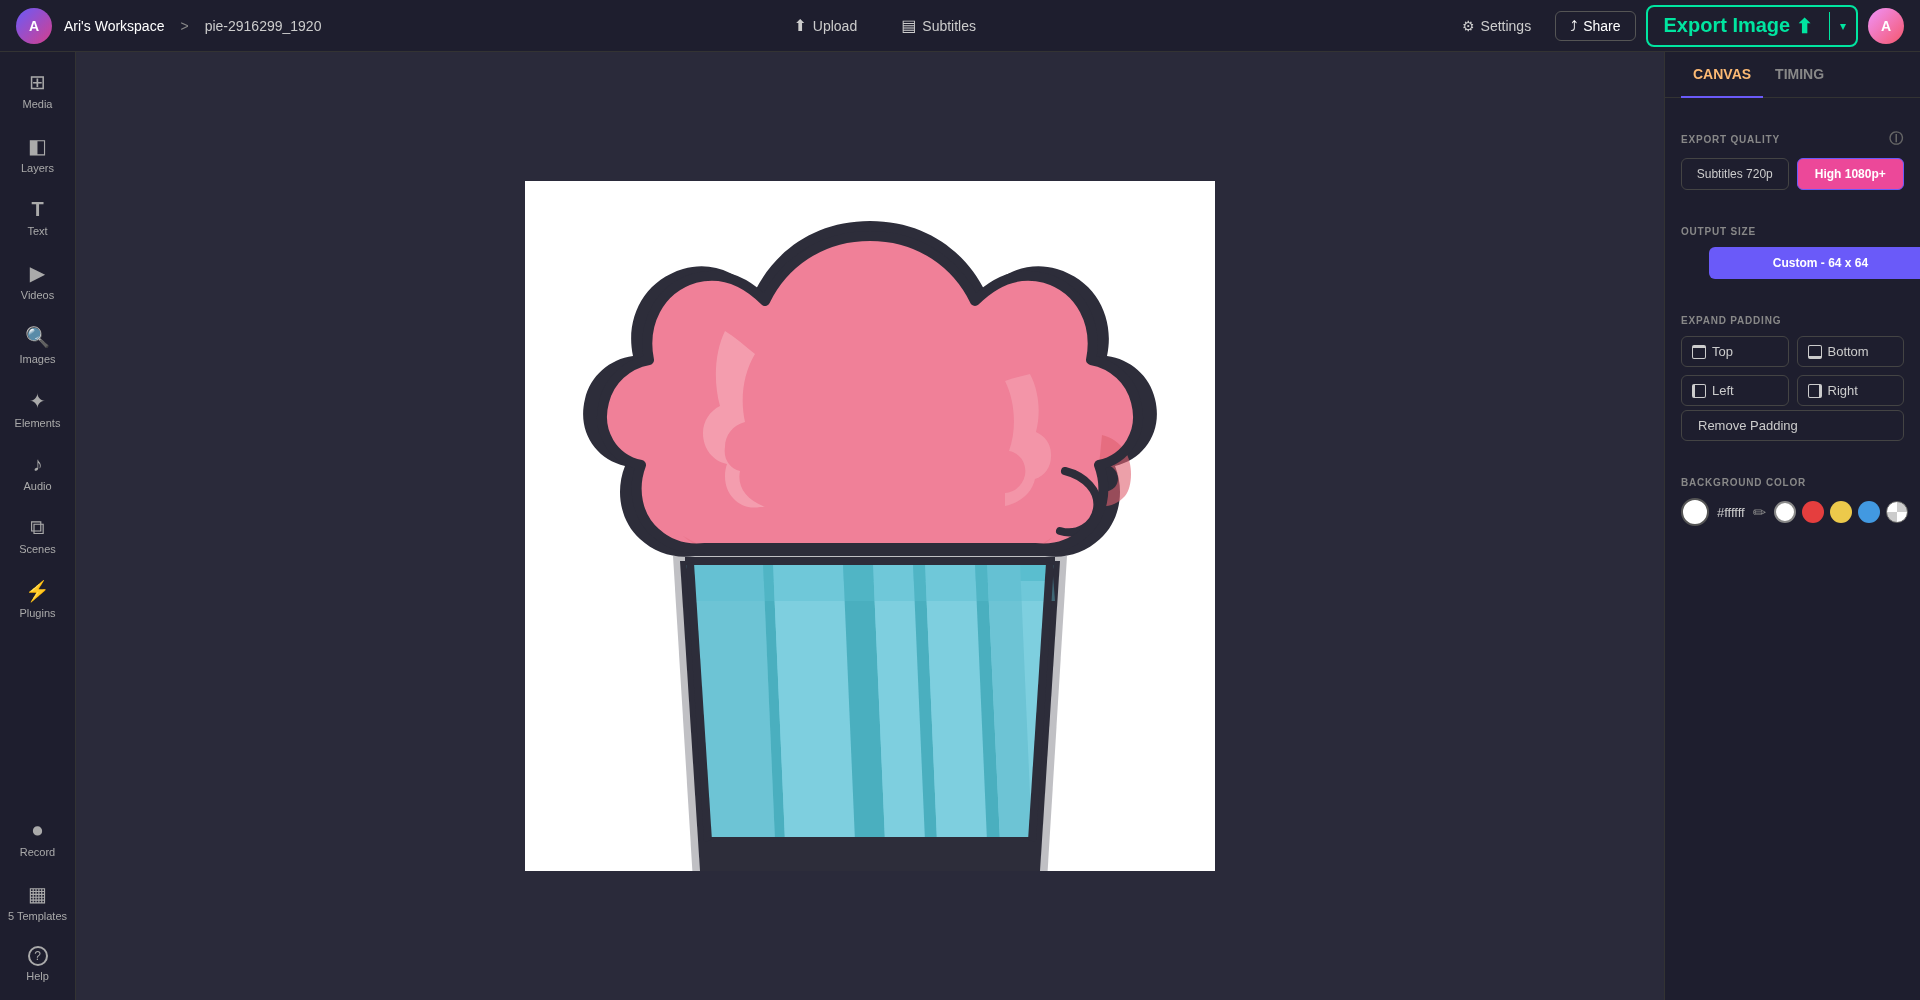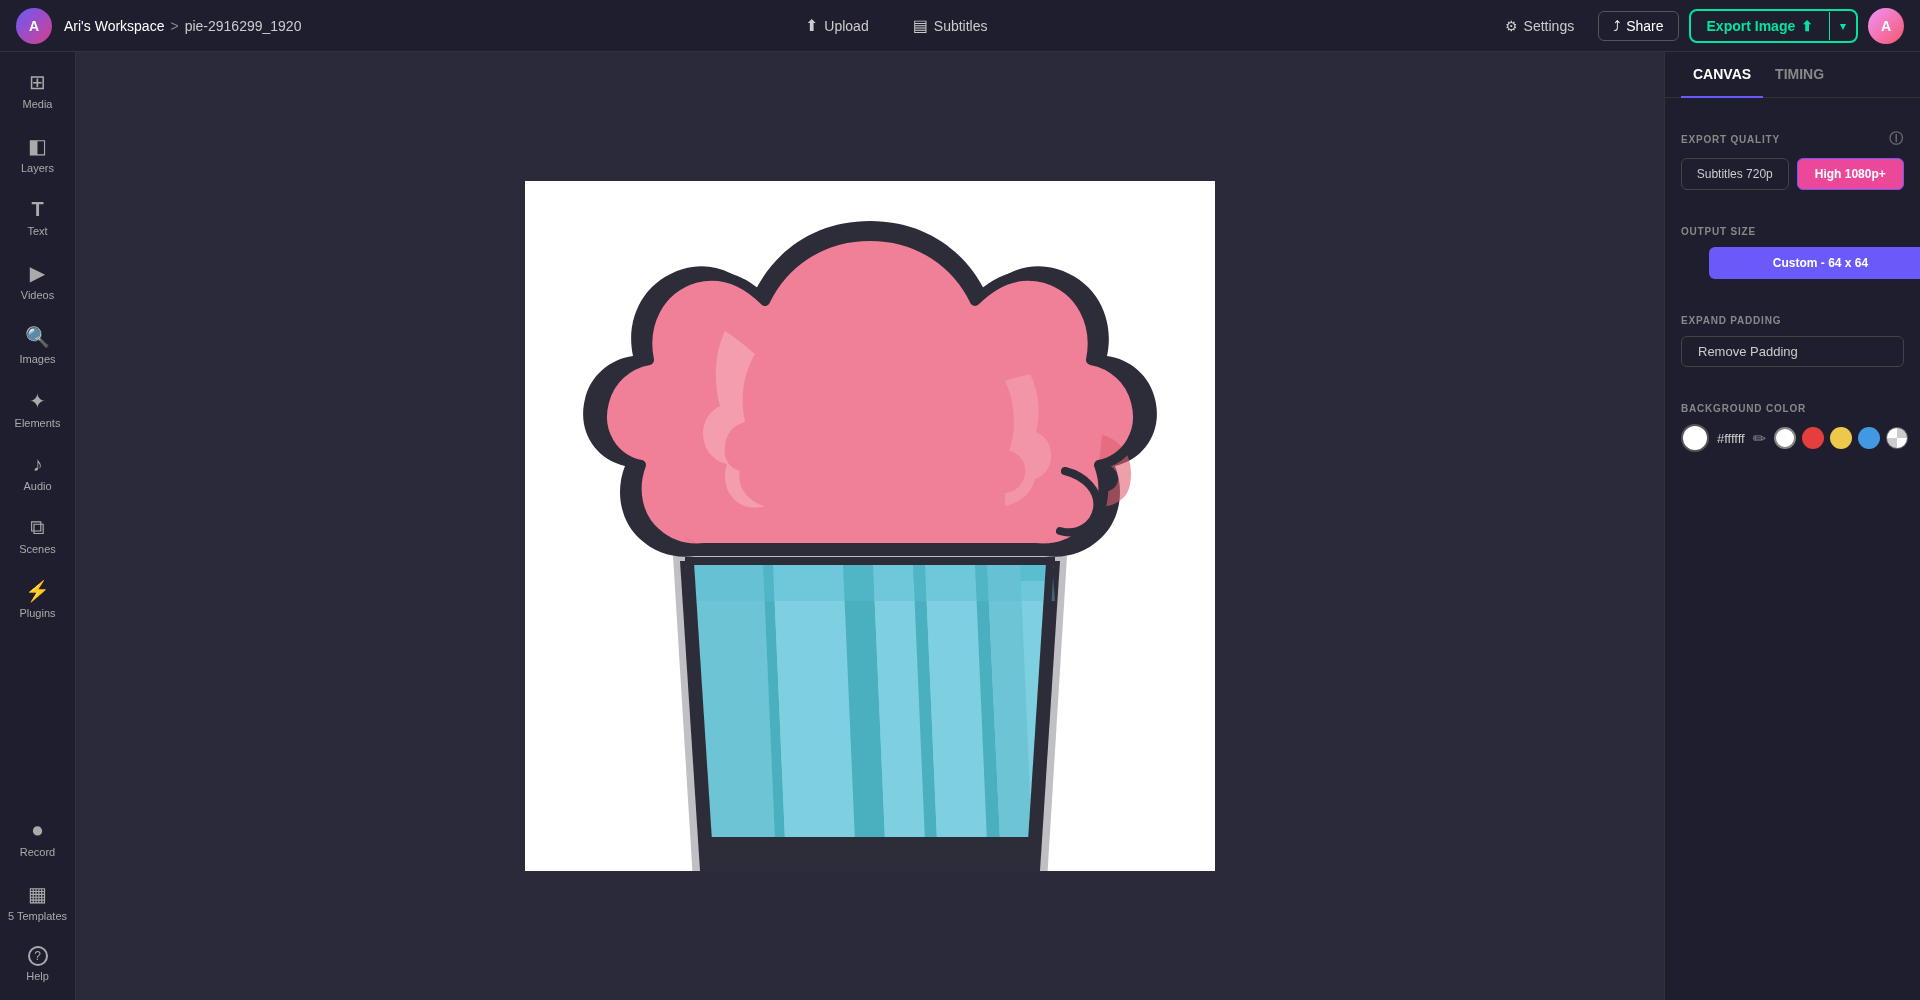--- a/index.html
+++ b/index.html
@@ -28,21 +28,21 @@
     .topbar-logo {
       width: 36px;
       height: 36px;
       border-radius: 50%;
       background: linear-gradient(135deg, #6a5af9, #d53f8c);
       display: flex; align-items: center; justify-content: center;
       font-size: 14px; font-weight: bold; color: #fff;
       flex-shrink: 0;
     }
     .topbar-breadcrumb {
-      display: flex; align-items: center; gap: 6px;
+      display: flex; align-items: center; gap: 16px;
       font-size: 14px; color: #ccc;
     }
     .topbar-breadcrumb .workspace { color: #fff; font-weight: 500; }
     .topbar-breadcrumb .sep { color: #888; }
     .topbar-breadcrumb .filename { color: #ccc; }
     .topbar-center {
       flex: 1;
       display: flex;
       align-items: center;
       justify-content: center;
@@ -72,21 +72,21 @@
     }
     .btn-export-group {
       display: flex; align-items: center;
       border-radius: 8px;
       overflow: hidden;
       border: 2px solid #00e5a0;
     }
     .btn-export {
       background: transparent;
       color: #00e5a0;
-      font-size: 14px;
+      font-size: 20px;
       font-weight: 600;
       padding: 7px 16px;
       border: none;
       cursor: pointer;
       display: flex; align-items: center; gap: 6px;
     }
     .btn-export-arrow {
       background: transparent;
       border: none;
       border-left: 1px solid #00e5a0;
@@ -181,21 +181,21 @@
     .panel-tab {
       padding: 14px 12px;
       font-size: 14px;
       font-weight: 600;
       color: #888;
       cursor: pointer;
       border-bottom: 2px solid transparent;
       margin-bottom: -1px;
     }
     .panel-tab.active {
-      color: #ffffff;
+      color: #fdba74;
       border-bottom-color: #6a5af9;
     }
     .panel-content {
       padding: 16px;
       display: flex;
       flex-direction: column;
       gap: 20px;
     }
     .panel-section-title {
       font-size: 10px;
@@ -542,20 +542,38 @@
         </div>
         <button class="custom-size-btn">
           <span>Custom - 64 x 64</span>
         </button>
       </div>
 
       <div>
         <div class="panel-section-title">
           <span>EXPAND PADDING</span>
         </div>
+        <div class="padding-grid">
+          <button class="padding-btn">
+            <span class="pb-icon" style="border-top-width:3px;"></span>
+            <span>Top</span>
+          </button>
+          <button class="padding-btn">
+            <span class="pb-icon" style="border-bottom-width:3px;"></span>
+            <span>Bottom</span>
+          </button>
+          <button class="padding-btn">
+            <span class="pb-icon" style="border-left-width:3px;"></span>
+            <span>Left</span>
+          </button>
+          <button class="padding-btn">
+            <span class="pb-icon" style="border-right-width:3px;"></span>
+            <span>Right</span>
+          </button>
+        </div>
         <button class="remove-padding-btn">
           <span class="pb-icon"></span>
           <span>Remove Padding</span>
         </button>
       </div>
 
       <div>
         <div class="panel-section-title">
           <span>BACKGROUND COLOR</span>
         </div>

